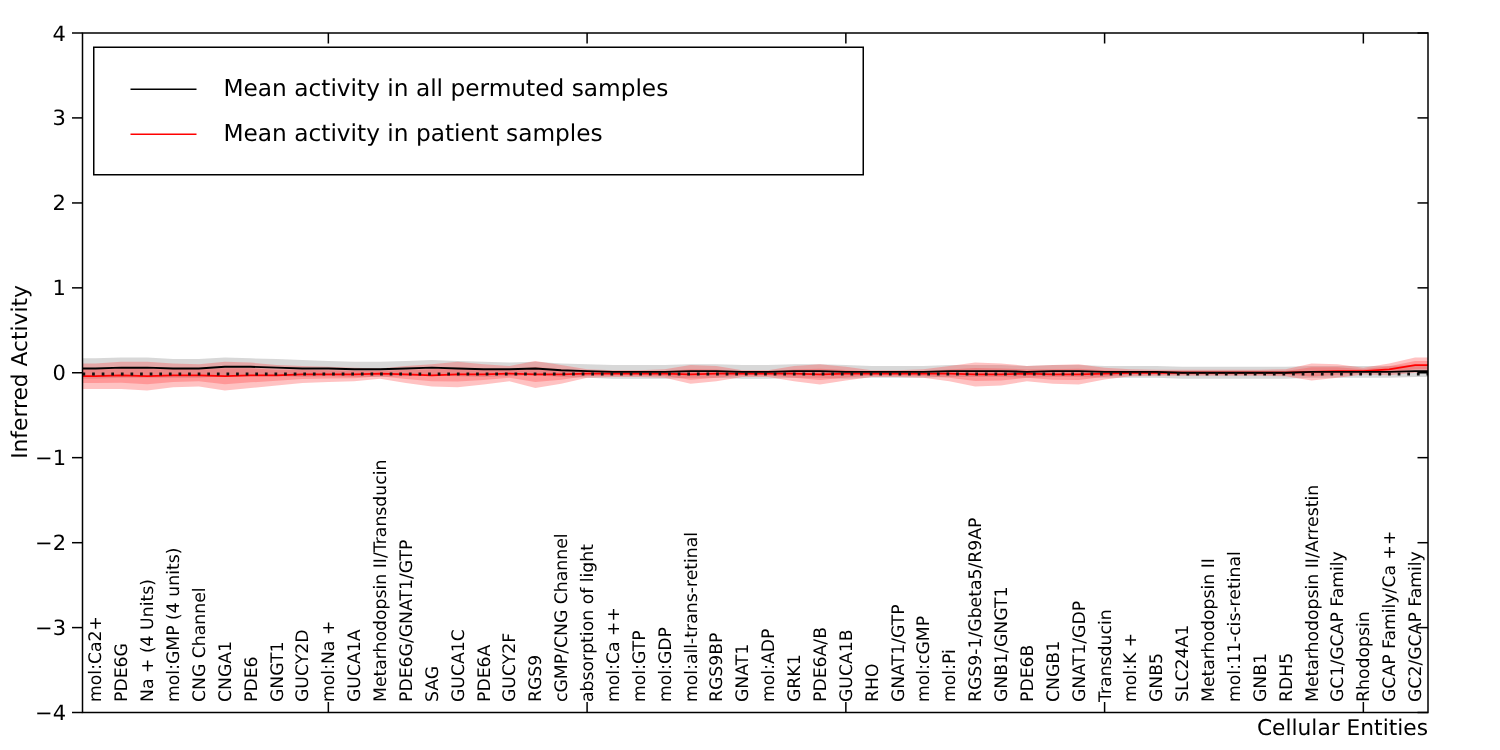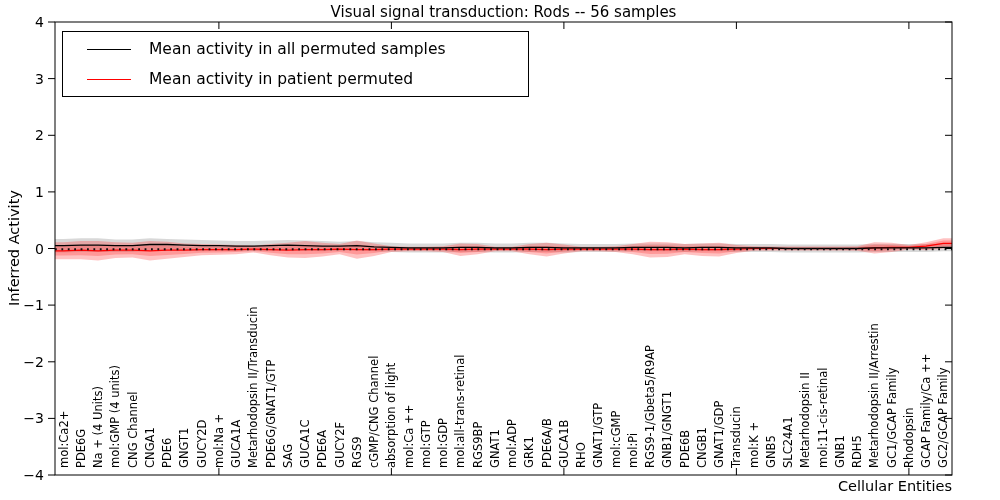--- a/index.html
+++ b/index.html
@@ -14,22 +14,22 @@
   }
   .ylabel{
     position:absolute;left:14px;top:248px;transform:translate(-50%,-50%) rotate(-90deg);
     font-size:14.5px;white-space:nowrap;
   }
   .xlabel{
     position:absolute;left:55px;top:478px;width:897px;text-align:right;
     font-size:14.5px;
   }
   .legend{
-    position:absolute;left:62px;top:31px;width:467px;box-sizing:border-box;
-    border:1.6px solid #000;background:#ffffff;padding:2px 10px;
+    position:absolute;left:62px;top:31px;width:514px;box-sizing:border-box;
+    border:1.6px solid #000;background:#ffffff;padding:12px 10px;
   }
   .legend-row{display:flex;align-items:center;height:30px;}
   .legend-line{display:inline-block;width:44px;border-top:1.7px solid #000;margin:0 18px 0 14px;}
   .legend-label{font-size:15.5px;white-space:nowrap;}
 </style>
 </head>
 <body>
 
 <div class="figure">
   <svg class="chart-svg" id="chart" width="1000" height="500" viewBox="0 0 1000 500">
@@ -124,27 +124,26 @@
       <text transform="translate(826.6,468) rotate(-90)" font-size="11.5px" font-family="DejaVu Sans, sans-serif" fill="#000">mol:11-cis-retinal</text>
       <text transform="translate(843.9,468) rotate(-90)" font-size="11.5px" font-family="DejaVu Sans, sans-serif" fill="#000">GNB1</text>
       <text transform="translate(861.1,468) rotate(-90)" font-size="11.5px" font-family="DejaVu Sans, sans-serif" fill="#000">RDH5</text>
       <text transform="translate(878.4,468) rotate(-90)" font-size="11.5px" font-family="DejaVu Sans, sans-serif" fill="#000">Metarhodopsin II/Arrestin</text>
       <text transform="translate(895.6,468) rotate(-90)" font-size="11.5px" font-family="DejaVu Sans, sans-serif" fill="#000">GC1/GCAP Family</text>
       <text transform="translate(912.9,468) rotate(-90)" font-size="11.5px" font-family="DejaVu Sans, sans-serif" fill="#000">Rhodopsin</text>
       <text transform="translate(930.1,468) rotate(-90)" font-size="11.5px" font-family="DejaVu Sans, sans-serif" fill="#000">GCAP Family/Ca ++</text>
       <text transform="translate(947.4,468) rotate(-90)" font-size="11.5px" font-family="DejaVu Sans, sans-serif" fill="#000">GC2/GCAP Family</text>
     </svg>
 
-  <div class="title">Visual signal transduction: Rods -- 56 samples</div>
   <div class="ylabel">Inferred Activity</div>
   <div class="xlabel">Cellular Entities</div>
 
   <div class="legend">
     <div class="legend-row">
       <span class="legend-line" id="legend-line-0" style="border-top-color: rgb(0, 0, 0);"></span>
       <span class="legend-label">Mean activity in all permuted samples</span>
     </div>
     <div class="legend-row">
       <span class="legend-line" id="legend-line-1" style="border-top-color: rgb(255, 0, 0);"></span>
-      <span class="legend-label">Mean activity in patient permuted</span>
+      <span class="legend-label">Mean activity in patient samples</span>
     </div>
   </div>
 </div>
 
 </body></html>

